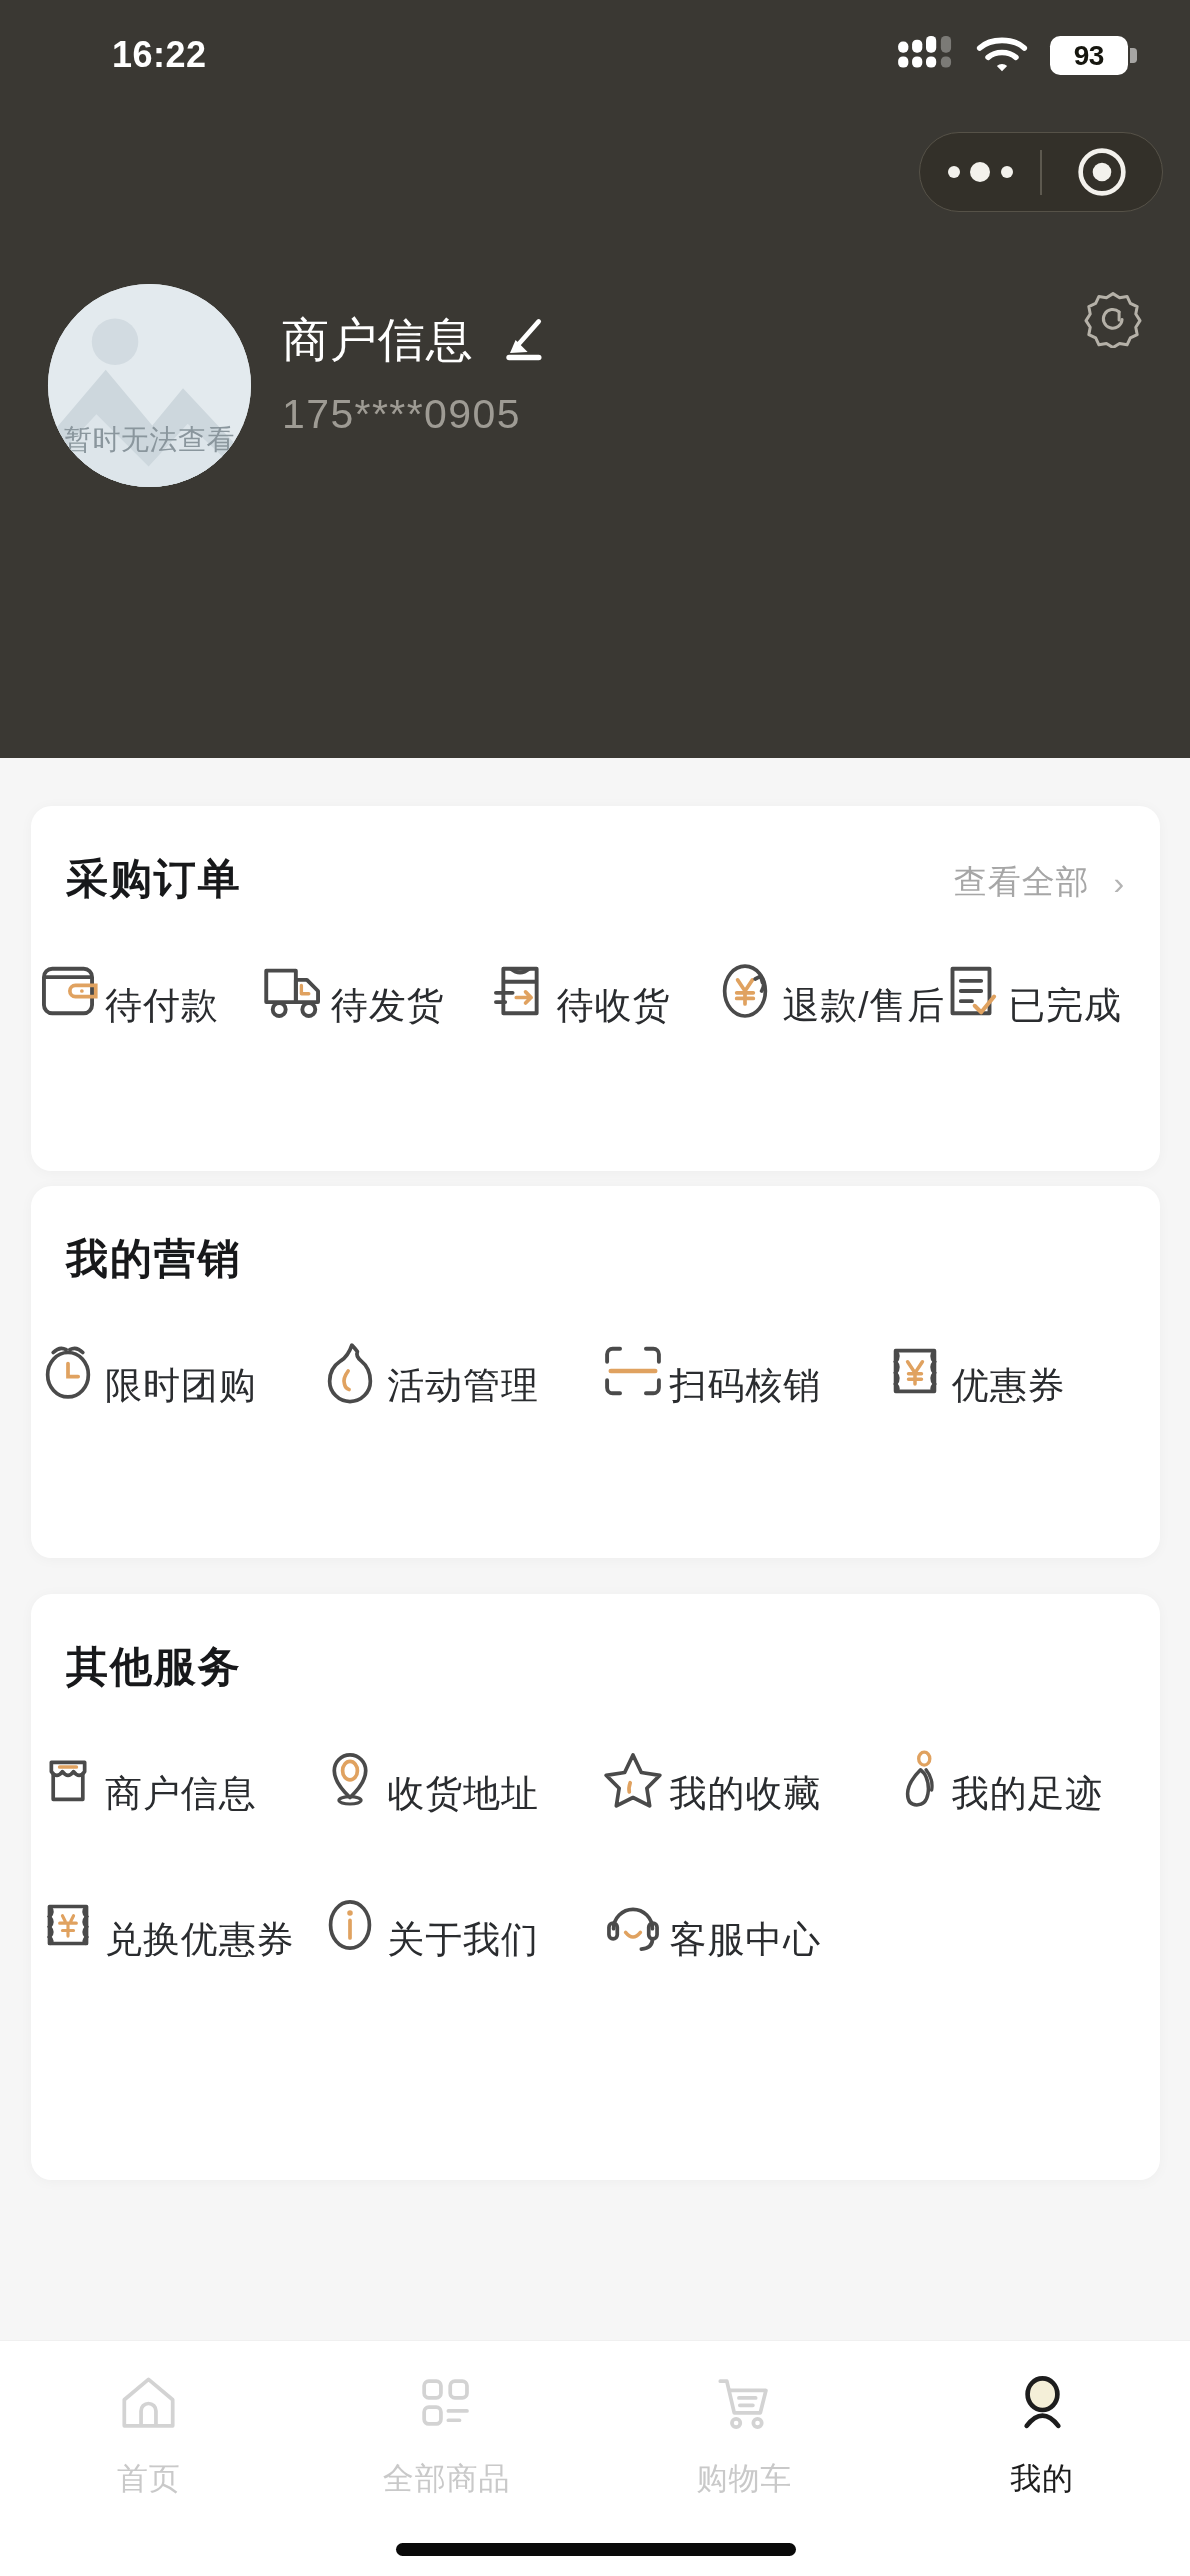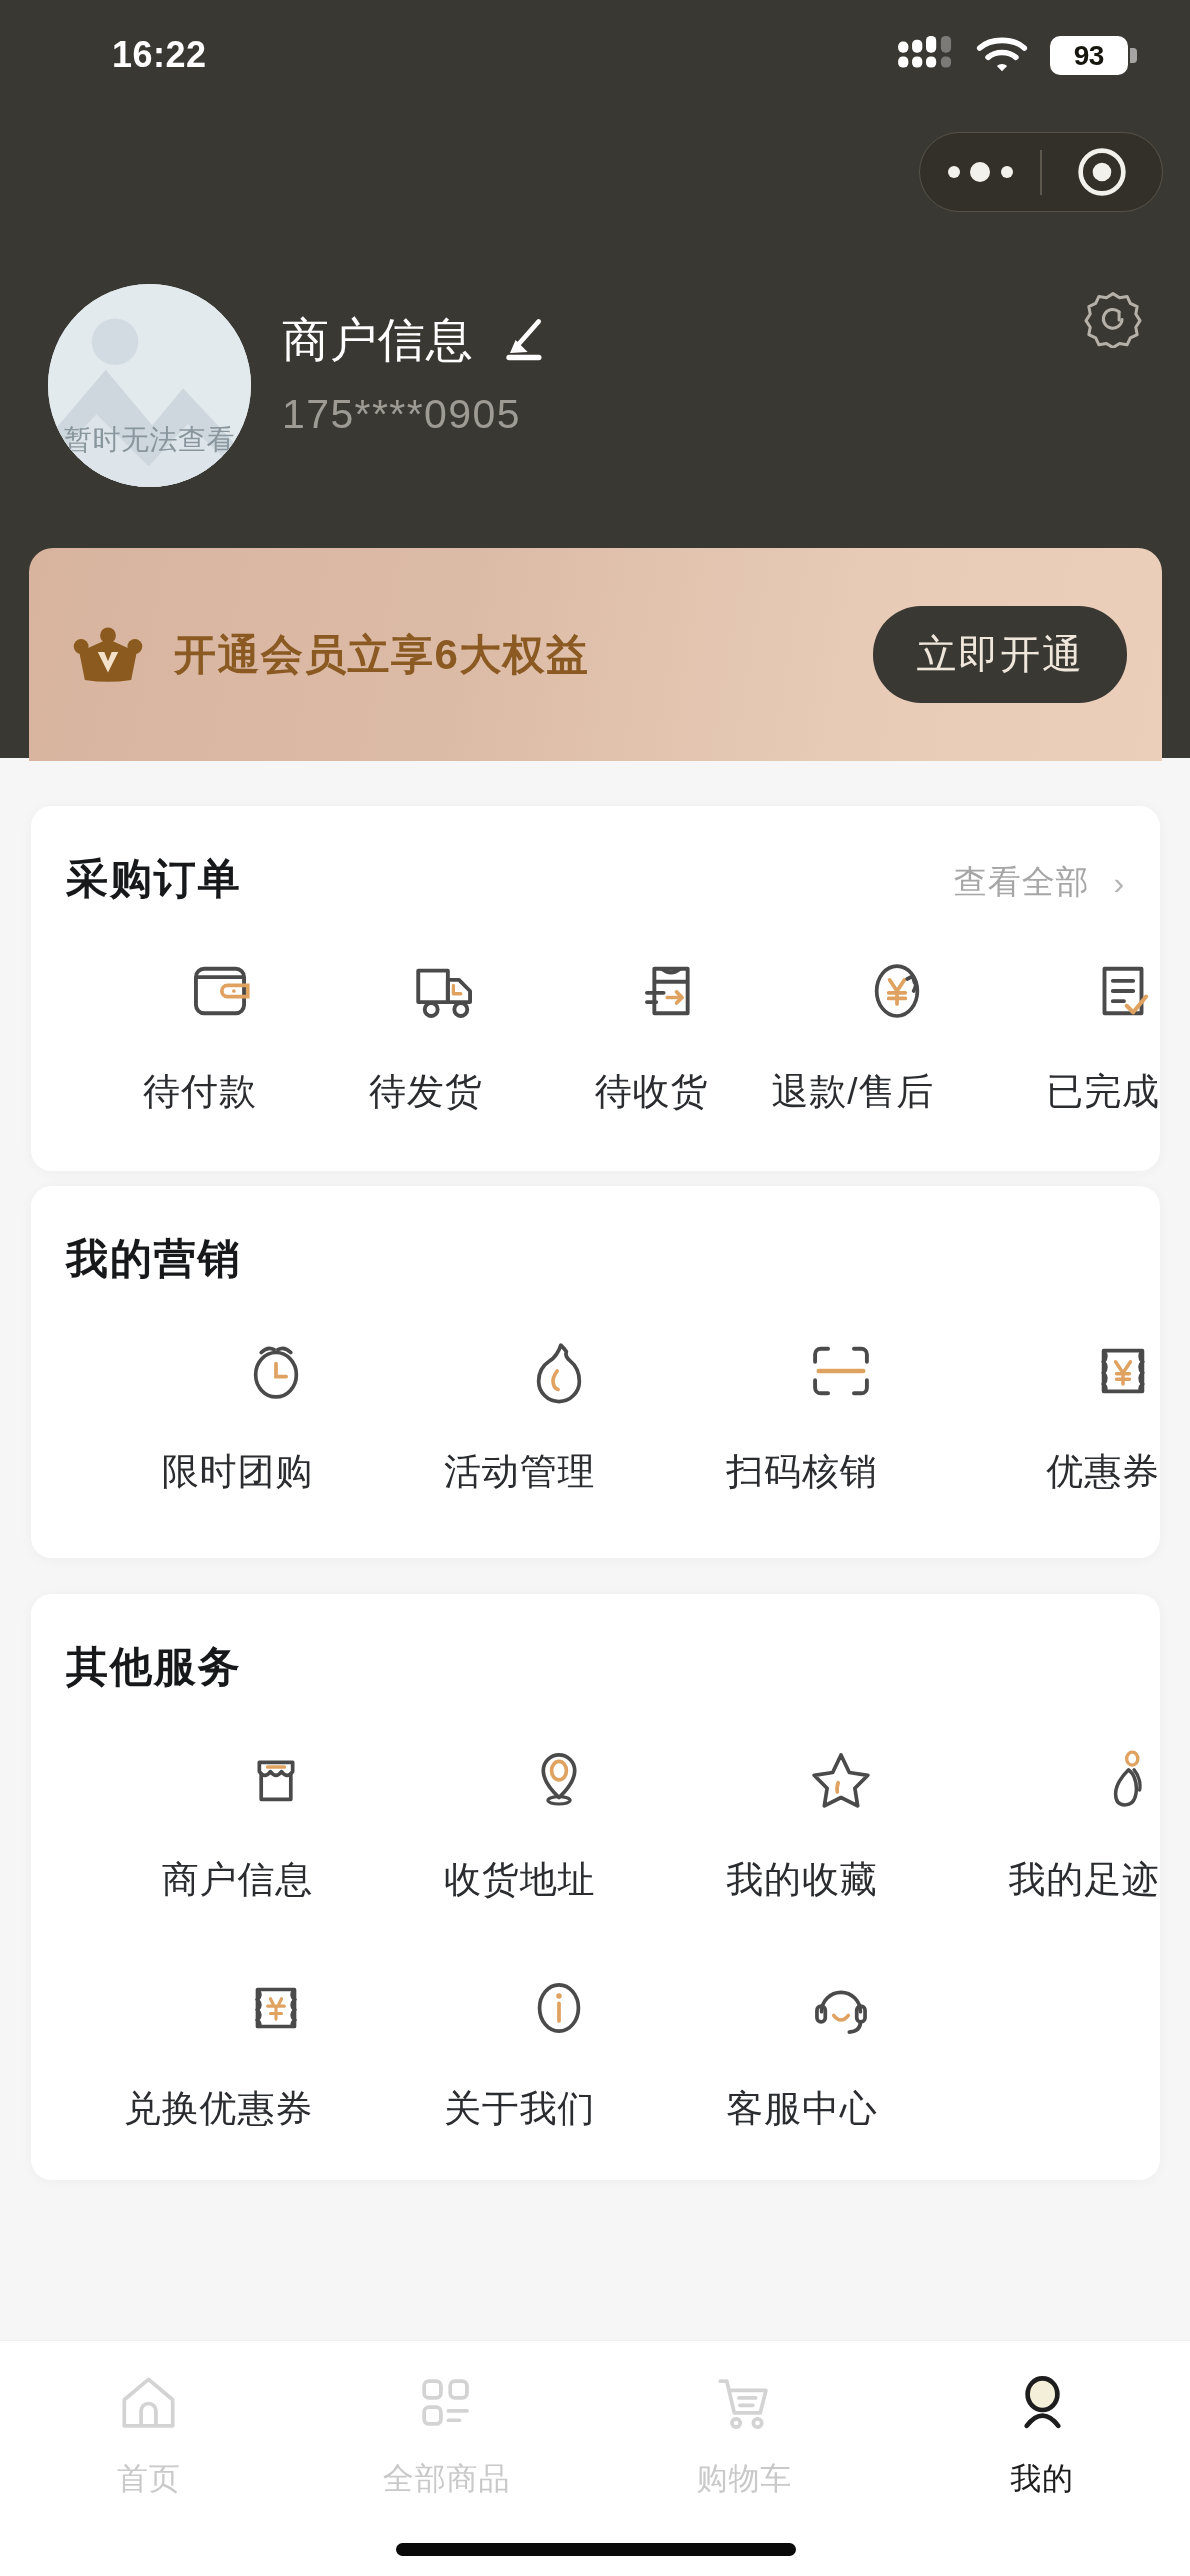--- a/index.html
+++ b/index.html
@@ -119,21 +119,21 @@
   .view-all{
     display:flex; align-items:center; gap:24px;
     color:#a6a6a6; font-size:33px; letter-spacing:0.9px; cursor:pointer;
   }
   .chev{ font-size:32px; color:#b4b4b4; line-height:1; }
 
   .grid{ display:flex; padding:41px 0 0 0; }
   .grid.cols5 > .cell{ width:20%; }
   .grid.cols4 > .cell{ width:25%; }
   .cell{
-    display:flex; flex-direction:column; align-items:flex-end; cursor:pointer;
+    display:flex; flex-direction:row; align-items:flex-start; cursor:pointer;
   }
   .cell .ico{ height:86px; display:flex; align-items:center; justify-content:center; }
   .cell .lab{
     margin-top:33px; font-size:37px; color:#2a2c2f; letter-spacing:0.9px;
     white-space:nowrap;
   }
 
   
   #card-orders{ top:806px; height:365px; }
   #card-marketing{ top:1186px; height:372px; }
@@ -237,35 +237,20 @@
 
     <span class="gear">
       <svg width="60" height="60" viewBox="0 0 64 64" fill="none" stroke="#b5b1a8" stroke-width="3.2" stroke-linejoin="round">
         <path d="M32 6 l7 4.5 8-1.5 3.5 7.3 7.3 3.5 -1.5 8 4.5 7 -4.5 7 1.5 8 -7.3 3.5 -3.5 7.3 -8 -1.5 -7 4.5 -7 -4.5 -8 1.5 -3.5 -7.3 -7.3 -3.5 1.5 -8 -4.5 -7 4.5 -7 -1.5 -8 7.3 -3.5 3.5 -7.3 8 1.5 Z"></path>
         <path d="M38.5 25.5 a10 10 0 1 0 3.2 8" stroke-linecap="round"></path>
         <path d="M38.5 25.5 L38.5 34" stroke-linecap="round"></path>
       </svg>
     </span>
   </div>
 
-  <div class="banner">
-    <span class="crown">
-      <svg width="76" height="76" viewBox="0 0 82 82">
-        <g fill="#8a5a1e">
-          <circle cx="12" cy="34" r="8"></circle>
-          <circle cx="41" cy="22" r="8.5"></circle>
-          <circle cx="70" cy="34" r="8"></circle>
-          <path d="M10 40 L41 26 L72 40 L66 70 Q41 74, 16 70 Z"></path>
-        </g>
-        <path d="M30 40 L41 62 L52 40 L45 40 L41 50 L37 40 Z" fill="#f3e0c9"></path>
-      </svg>
-    </span>
-    <span class="banner-txt">开通会员立享6大权益</span>
-    <button class="banner-btn">立即开通</button>
-  </div>
 
   <div class="card" id="card-orders">
     <div class="card-head">
       <span class="card-title">采购订单</span>
       <span class="view-all">
         <span>查看全部</span>
         <span class="chev">›</span>
       </span>
     </div>
     <div class="grid cols5">

